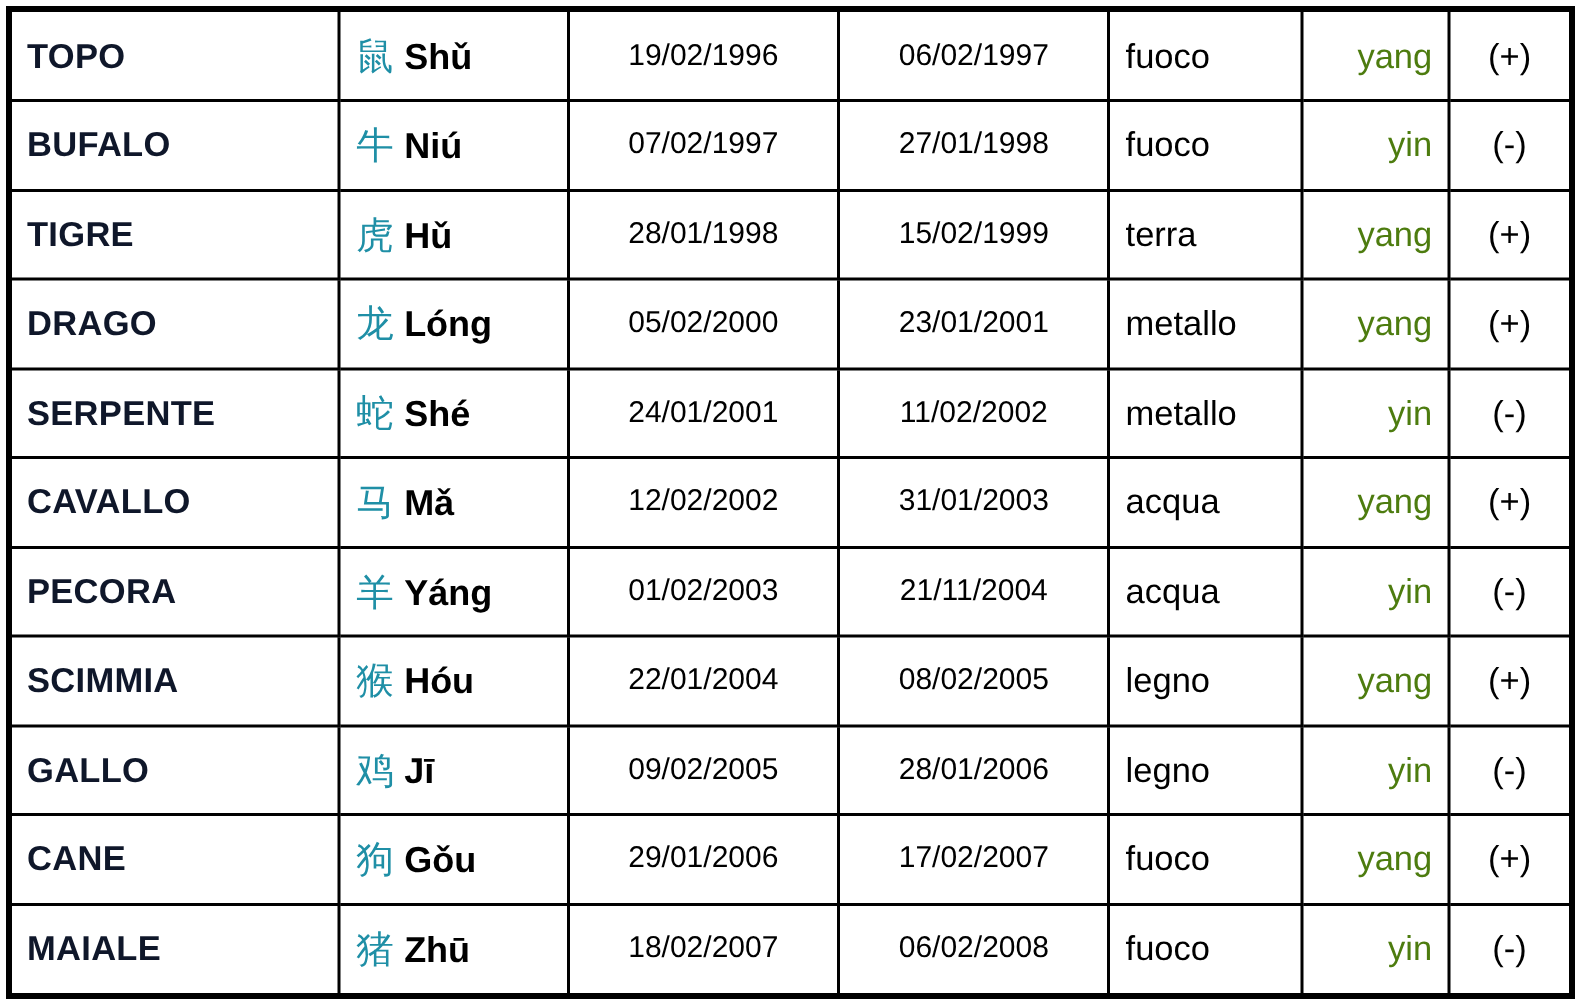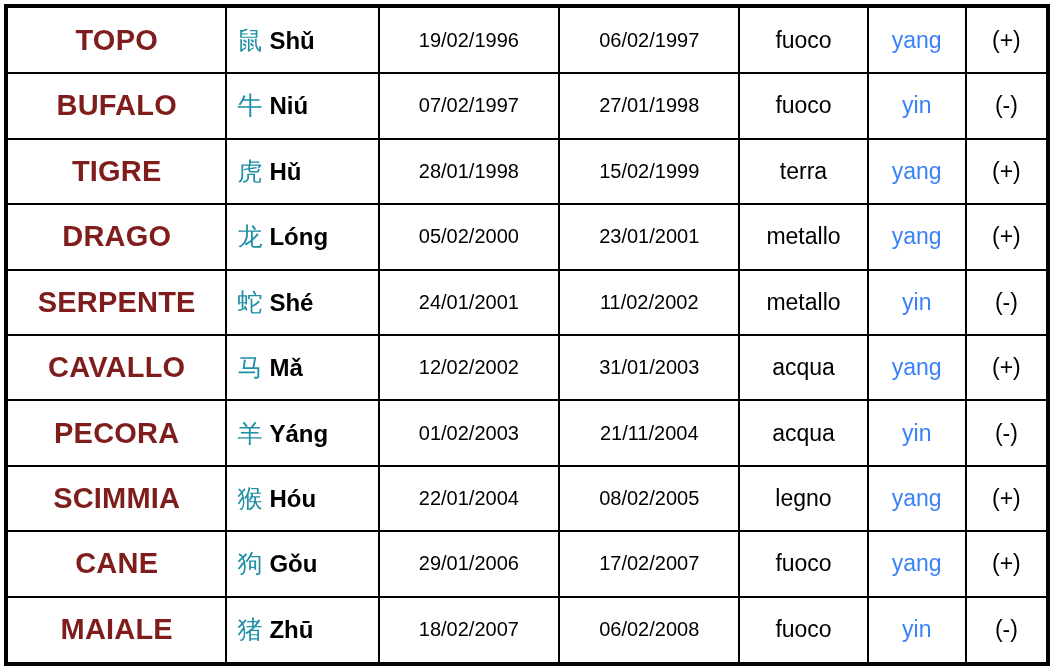--- a/index.html
+++ b/index.html
@@ -38,24 +38,23 @@
   col.c-name    { width: 220px; }
   col.c-hanzi   { width: 152px; }
   col.c-start   { width: 180px; }
   col.c-end     { width: 180px; }
   col.c-element { width: 128px; }
   col.c-polarity{ width: 98px; }
   col.c-sign    { width: 82px; }
 
   .cell-name {
     font-weight: bold;
-    font-size: 29px;
+    font-size: 23px;
     letter-spacing: 0.2px;
-    color: #7f1d1d;
-    text-align: center;
+    color: #0f172a;
   }
   .cell-hanzi {
     font-size: 23px;
     color: #000000;
     text-align: left;
   }
   .cell-hanzi .han {
     font-family: "DejaVu Sans", sans-serif;
     font-size: 25px;
     color: #1f8fa6;
@@ -67,28 +66,28 @@
     font-size: 24px;
     color: #000000;
   }
   .cell-date {
     font-size: 20px;
     text-align: center;
     color: #000000;
   }
   .cell-element {
     font-size: 23px;
-    text-align: center;
+    text-align: left;
     color: #000000;
     padding-left: 12px;
   }
   .cell-polarity {
     font-size: 23px;
-    text-align: center;
-    color: #3b82f6;
+    text-align: right;
+    color: #4d7c0f;
     padding-left: 12px;
   }
   .cell-sign {
     font-size: 23px;
     text-align: center;
     color: #000000;
   }
 </style>
 </head>
 <body>
@@ -171,20 +170,29 @@
         <tr>
           <td class="cell-name">SCIMMIA</td>
           <td class="cell-hanzi"><span class="han">猴</span><span class="pinyin">Hóu</span></td>
           <td class="cell-date">22/01/2004</td>
           <td class="cell-date">08/02/2005</td>
           <td class="cell-element">legno</td>
           <td class="cell-polarity">yang</td>
           <td class="cell-sign">(+)</td>
         </tr>
         <tr>
+          <td class="cell-name">GALLO</td>
+          <td class="cell-hanzi"><span class="han">鸡</span><span class="pinyin">Jī</span></td>
+          <td class="cell-date">09/02/2005</td>
+          <td class="cell-date">28/01/2006</td>
+          <td class="cell-element">legno</td>
+          <td class="cell-polarity">yin</td>
+          <td class="cell-sign">(-)</td>
+        </tr>
+        <tr>
           <td class="cell-name">CANE</td>
           <td class="cell-hanzi"><span class="han">狗</span><span class="pinyin">Gǒu</span></td>
           <td class="cell-date">29/01/2006</td>
           <td class="cell-date">17/02/2007</td>
           <td class="cell-element">fuoco</td>
           <td class="cell-polarity">yang</td>
           <td class="cell-sign">(+)</td>
         </tr>
         <tr>
           <td class="cell-name">MAIALE</td>

